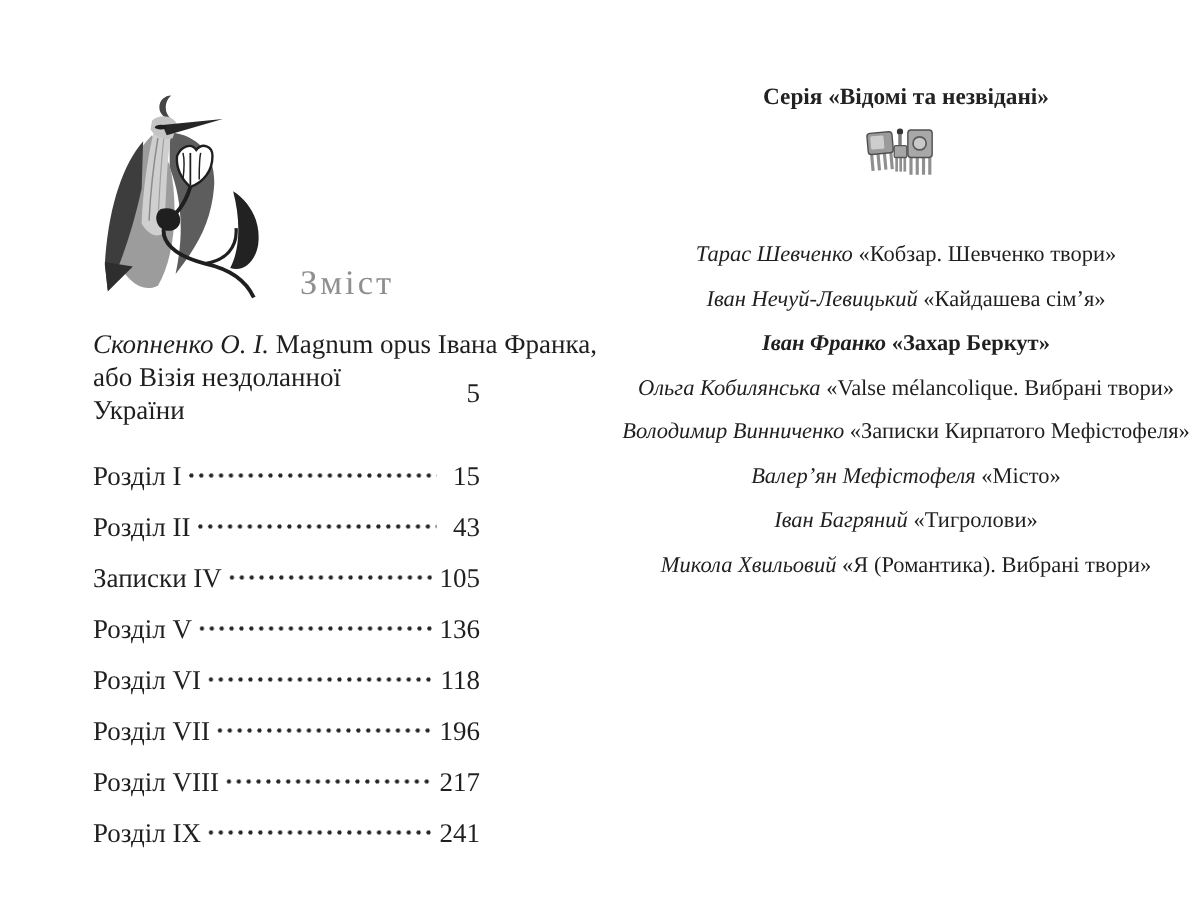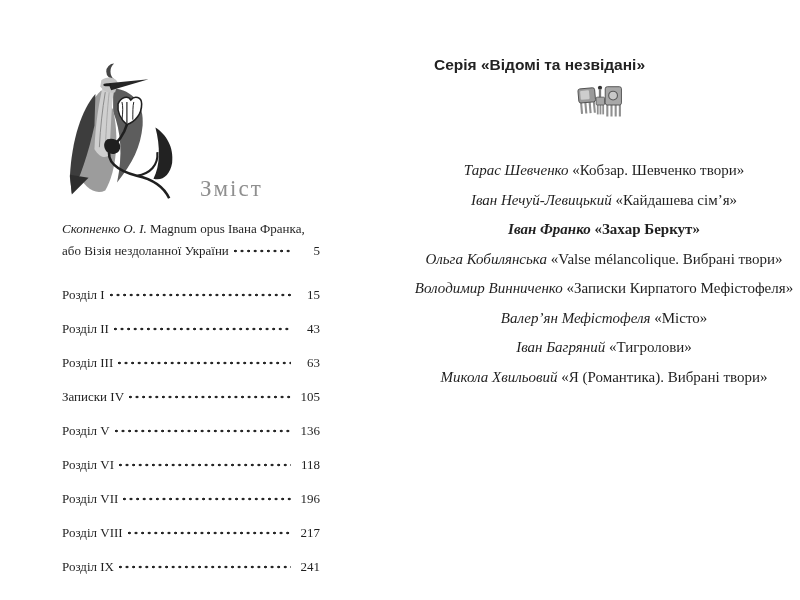--- a/index.html
+++ b/index.html
@@ -2,34 +2,34 @@
 <html><head>
 <meta charset="utf-8">
 <style>
   html, body { margin: 0; padding: 0; background: #ffffff; }
   body { width: 800px; height: 600px; font-family: "Liberation Serif", serif; }
   .spread { position: relative; width: 800px; height: 600px; background: #ffffff; overflow: hidden; color: #1f1f1f; }
 
   
   .bird-illustration { position: absolute; left: 62px; top: 52px; width: 118px; height: 154px; }
   .contents-heading { position: absolute; left: 180px; top: 176px; font-size: 23px; color: #8f8f8f; letter-spacing: 2px; margin-left: 20px; }
-  .toc { position: absolute; left: 62px; top: 218px; width: 258px; font-size: 13px; }
+  .toc { position: absolute; left: 62px; top: 218px; width: 258px; font-size: 18px; }
   .toc-line1 { line-height: 22px; white-space: nowrap; }
   .toc-row { display: flex; align-items: center; line-height: 22px; }
   .toc-chapters { margin-top: 22px; }
   .toc-chapters .toc-row { margin-bottom: 12px; }
   .leader { flex: 1; height: 4px; margin: 0 5px;
             background-image: radial-gradient(circle at 1.6px 2px, #262626 1.25px, transparent 1.6px);
             background-size: 6.6px 4px; background-repeat: repeat-x; }
   .toc-page { min-width: 24px; text-align: right; }
   .it { font-style: italic; }
 
   
-  .series-title { position: absolute; left: 434px; top: 56px; width: 340px; text-align: left;
-                  font-family: Liberation Sans, sans-serif; font-weight: 700; font-size: 15.5px; color: #222; }
+  .series-title { position: absolute; left: 434px; top: 56px; width: 340px; text-align: center;
+                  font-family: Liberation Serif, serif; font-weight: 700; font-size: 15.5px; color: #222; }
   .publisher-logo { position: absolute; left: 577px; top: 83px; width: 46px; height: 44px; }
   .book-list { position: absolute; left: 404px; top: 160px; width: 400px; text-align: center; font-size: 15px; }
   .book-row { line-height: 20px; margin-bottom: 9.5px; white-space: nowrap; }
   .book-author { font-style: italic; }
   .book-row.bold { font-weight: 700; }
 </style>
 </head>
 <body>
 
 <div class="spread">
@@ -87,25 +87,20 @@
       <div class="toc-chapters">
           <div class="toc-row">
             <span class="toc-label">Розділ I</span>
             <span class="leader"></span>
             <span class="toc-page">15</span>
           </div>
           <div class="toc-row">
             <span class="toc-label">Розділ II</span>
             <span class="leader"></span>
             <span class="toc-page">43</span>
-          </div>
-          <div class="toc-row">
-            <span class="toc-label">Розділ III</span>
-            <span class="leader"></span>
-            <span class="toc-page">63</span>
           </div>
           <div class="toc-row">
             <span class="toc-label">Записки IV</span>
             <span class="leader"></span>
             <span class="toc-page">105</span>
           </div>
           <div class="toc-row">
             <span class="toc-label">Розділ V</span>
             <span class="leader"></span>
             <span class="toc-page">136</span>

